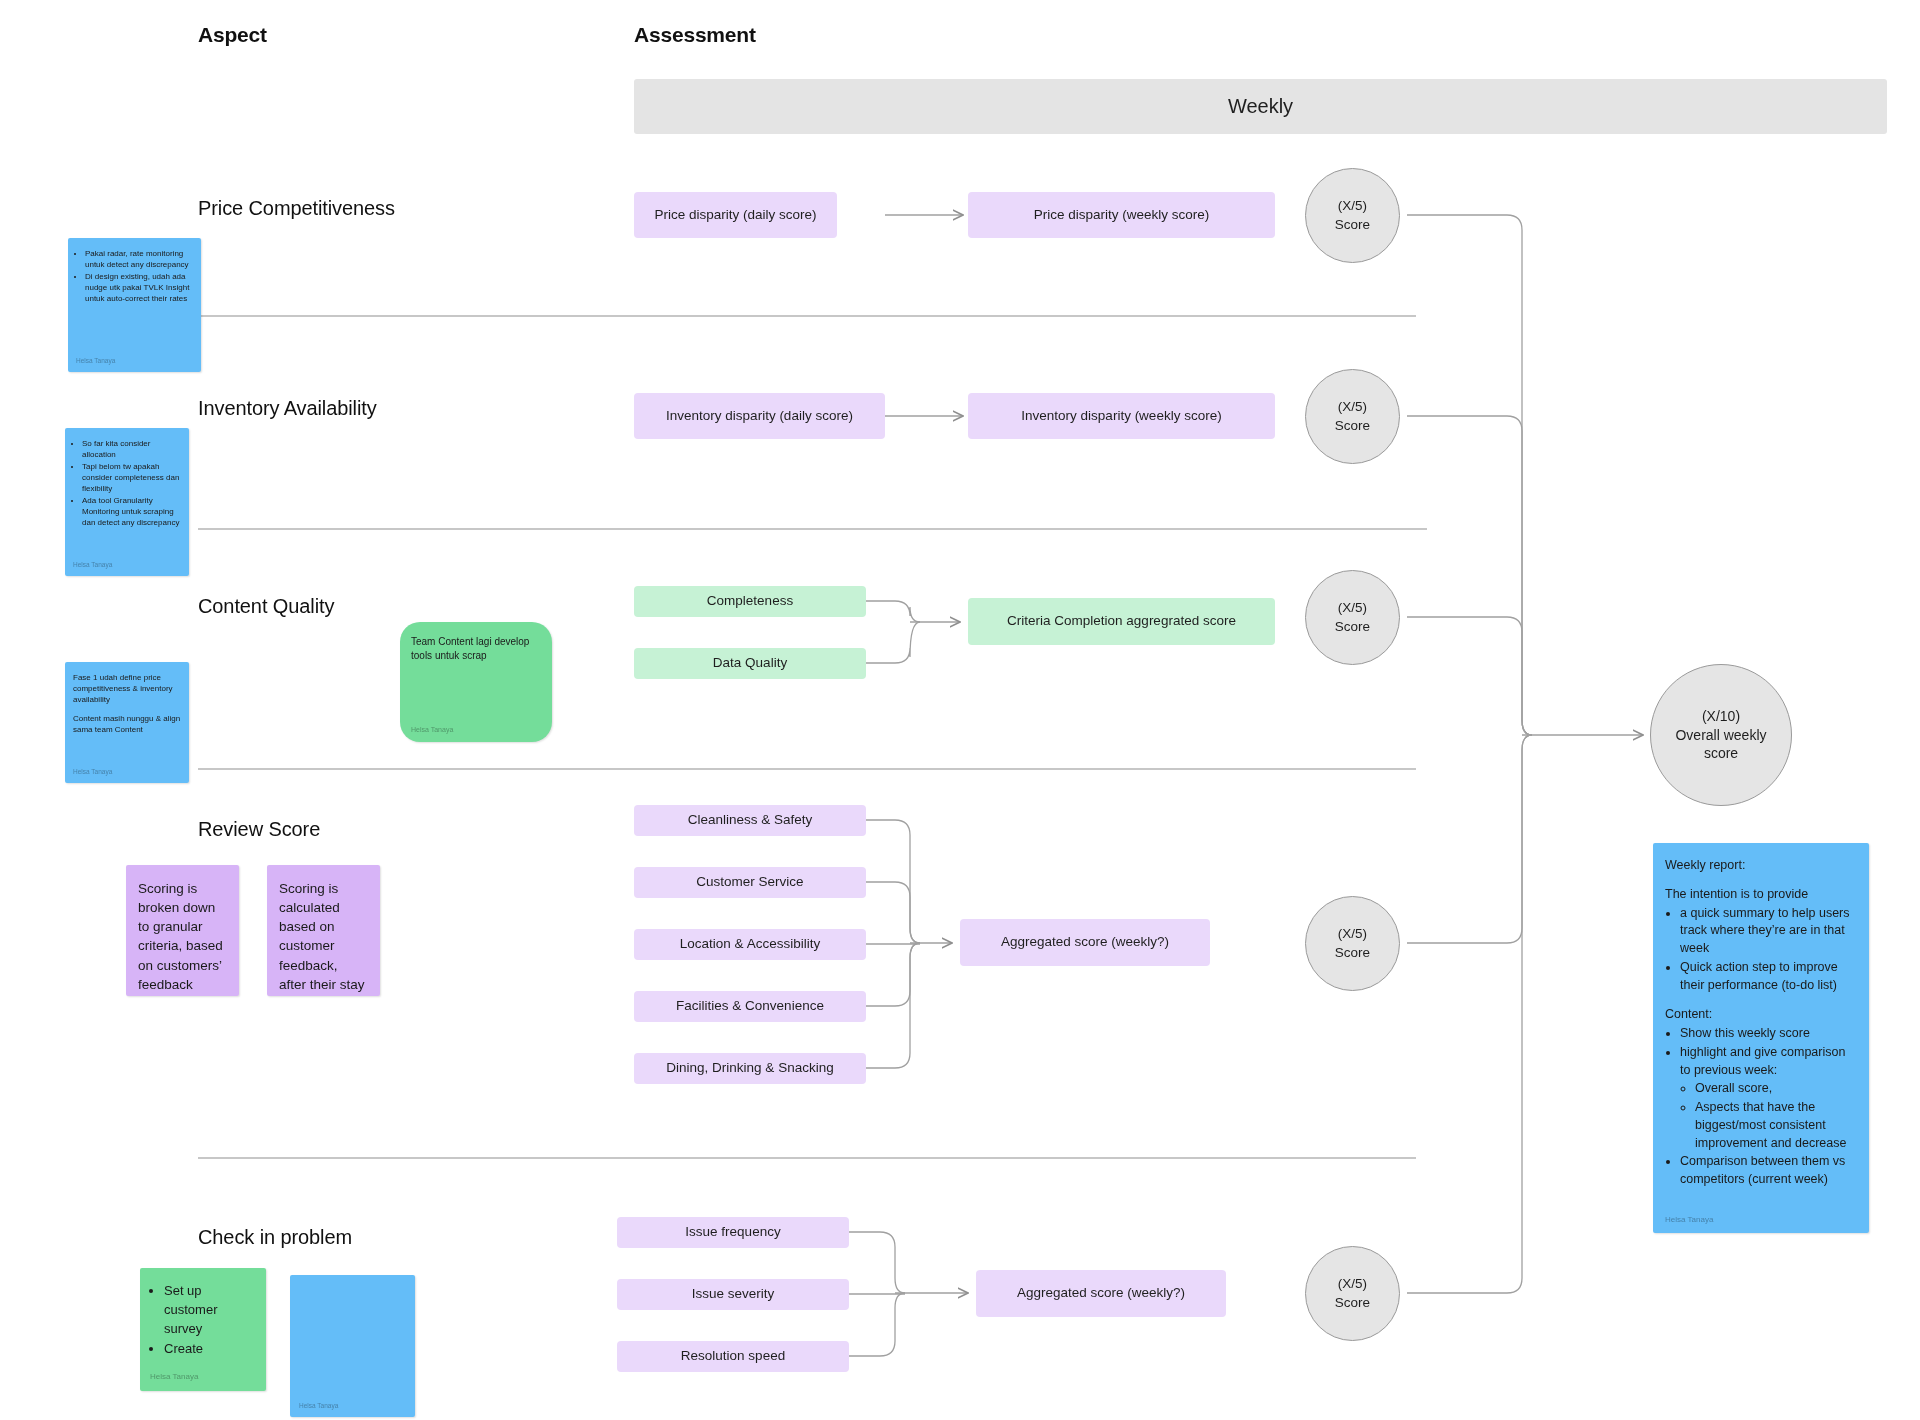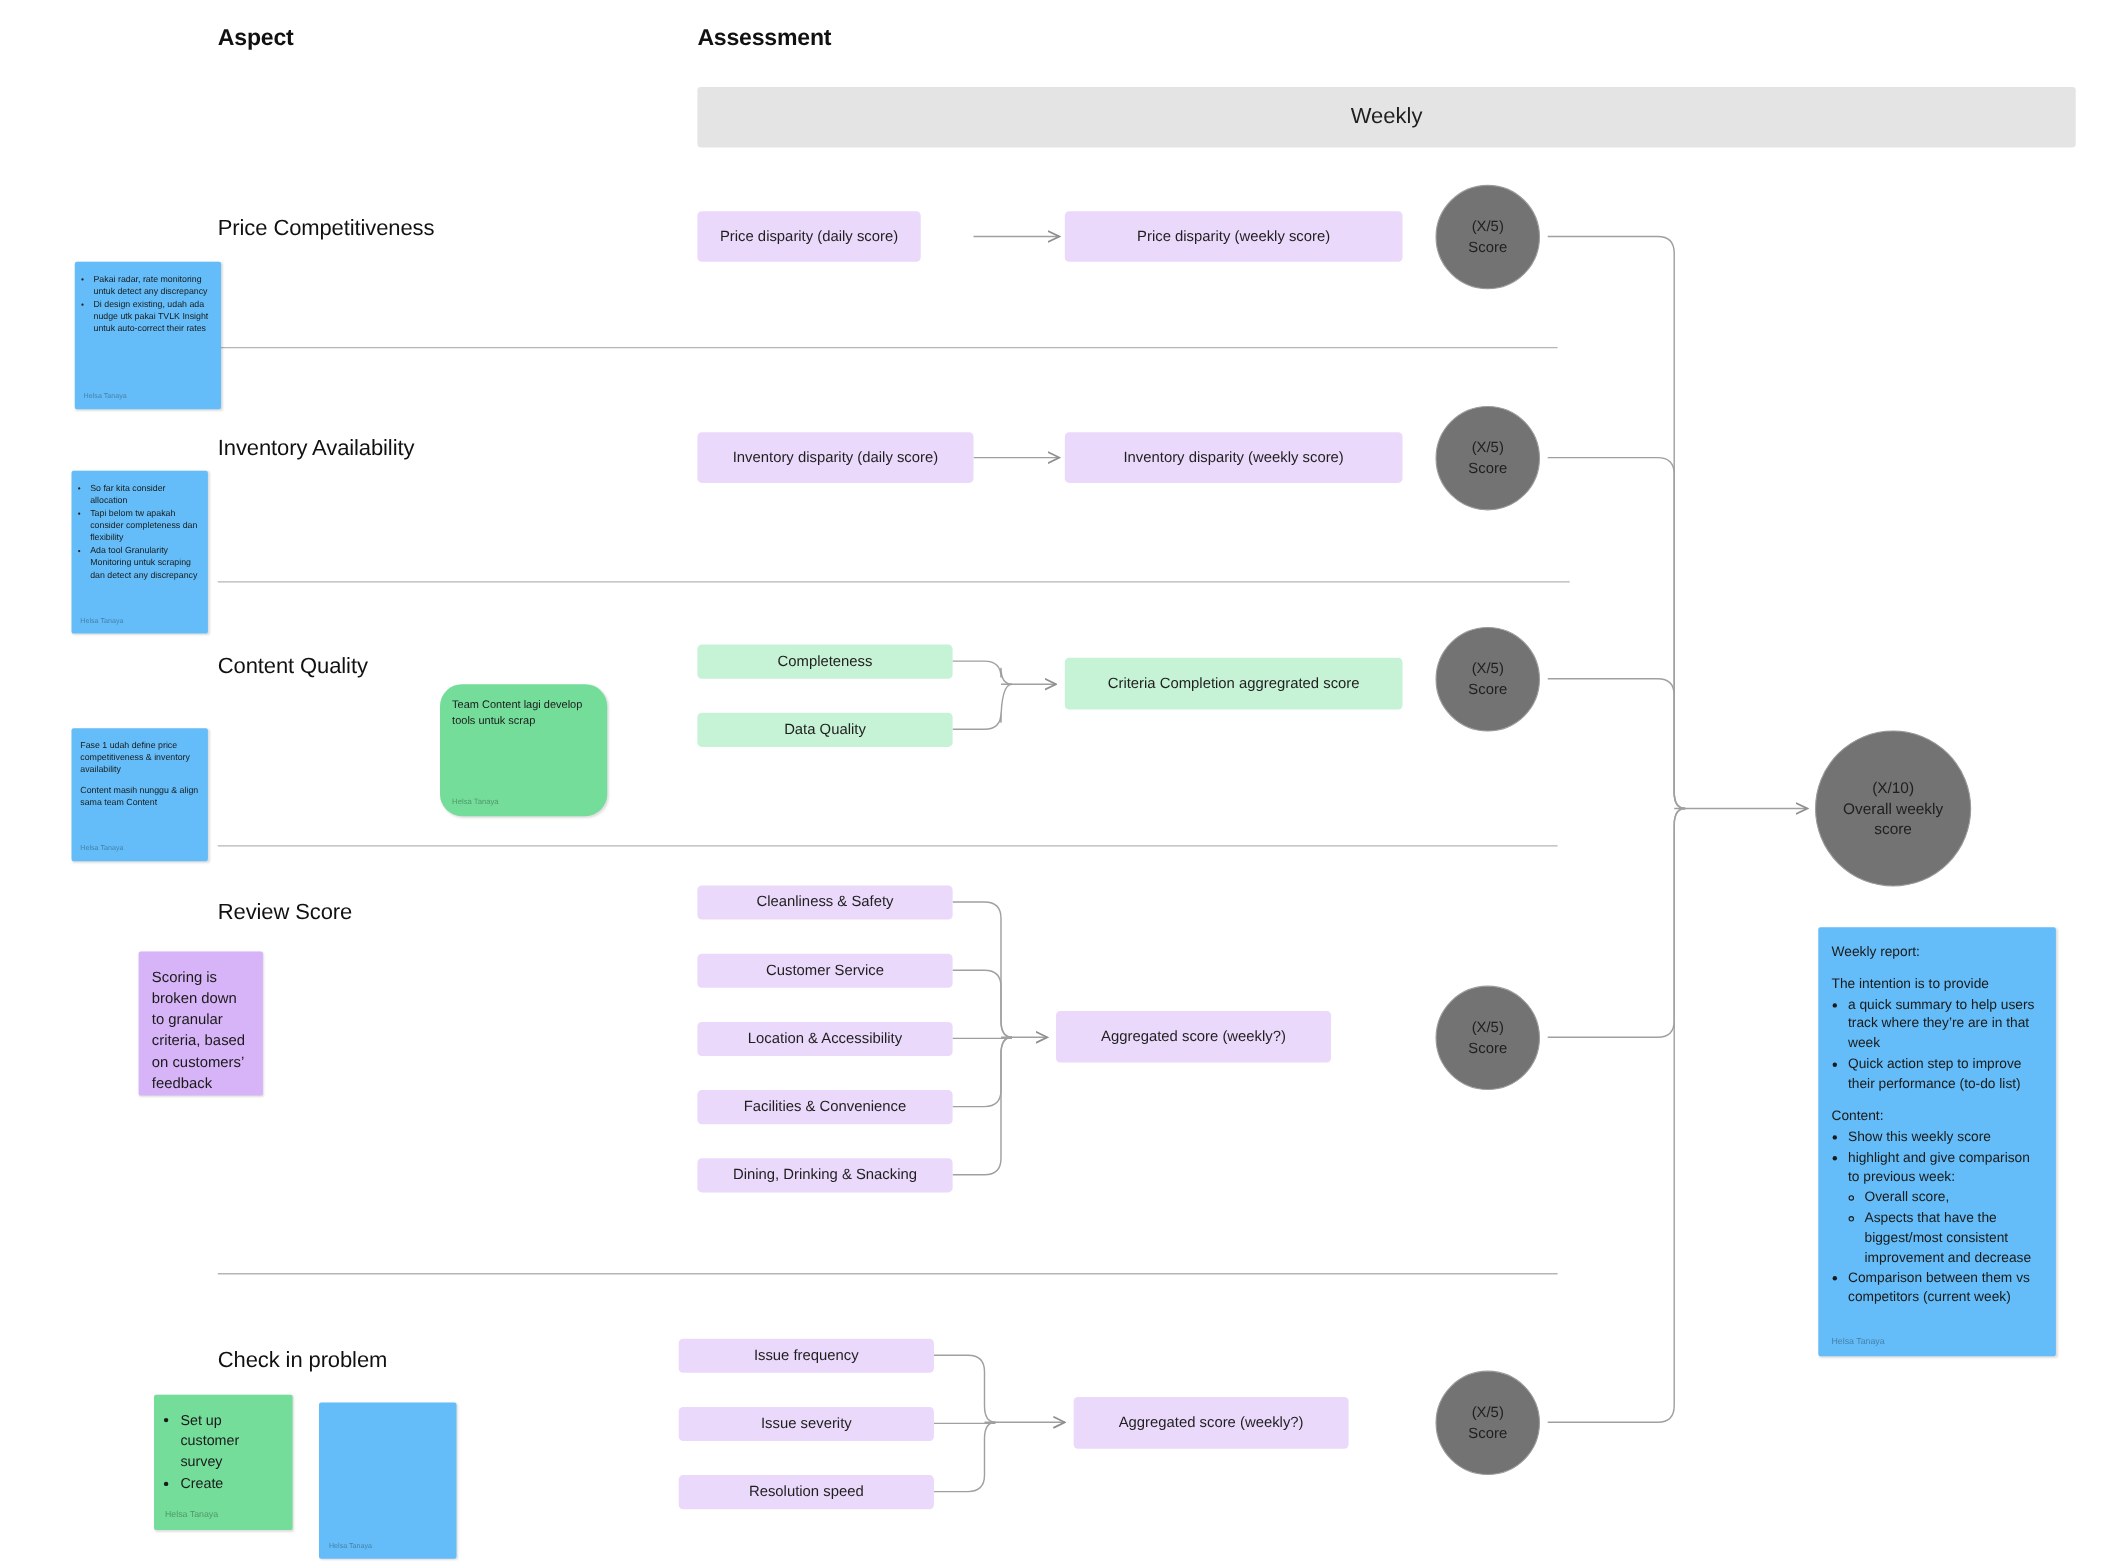--- a/index.html
+++ b/index.html
@@ -53,21 +53,21 @@
     color: #1f1f1f;
     padding: 4px 8px;
     line-height: 1.25;
   }
   .node.purple { background: #ead9fb; }
   .node.green  { background: #c6f2d5; }
 
   .circle {
     position: absolute;
     border-radius: 50%;
-    background: #737373;
+    background: #e5e5e5;
     border: 1px solid #9a9a9a;
     display: flex;
     flex-direction: column;
     align-items: center;
     justify-content: center;
     text-align: center;
     font-size: 13.5px;
     color: #1f1f1f;
     line-height: 1.35;
   }
@@ -271,20 +271,26 @@
     </div>
     <div class="author">Helsa Tanaya</div>
   </div>
 
   <div class="sticky purple md" style="left:126px; top:865px; width:113px; height:131px;">
     <div class="body">
       <p>Scoring is broken down to granular criteria, based on customers’ feedback</p>
     </div>
     <div class="author">Helsa Tanaya</div>
   </div>
+  <div class="sticky purple md" style="left:267px; top:865px; width:113px; height:131px;">
+    <div class="body">
+      <p>Scoring is calculated based on customer feedback, after their stay</p>
+    </div>
+    <div class="author">Helsa Tanaya</div>
+  </div>
 
   <div class="sticky green gb" style="left:140px; top:1268px; width:126px; height:123px;">
     <div class="body">
       <ul>
         <li>Set up customer survey</li>
         <li>Create</li>
       </ul>
     </div>
     <div class="author">Helsa Tanaya</div>
   </div>

